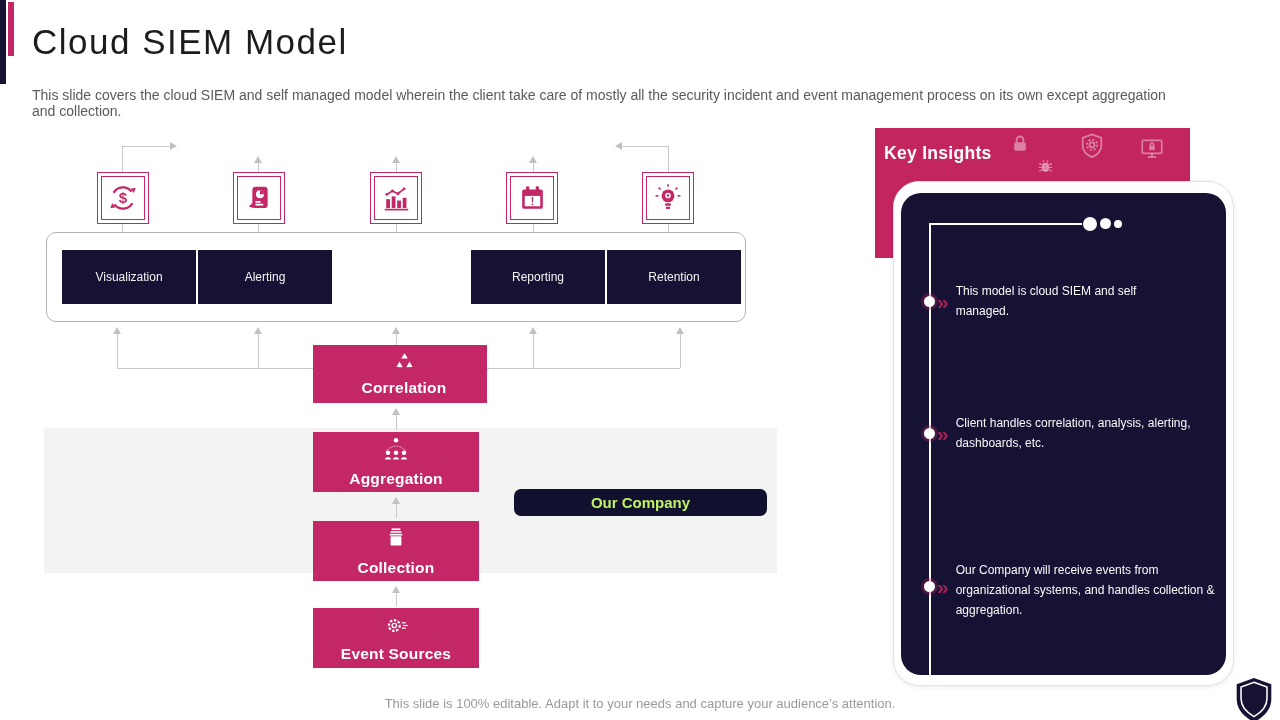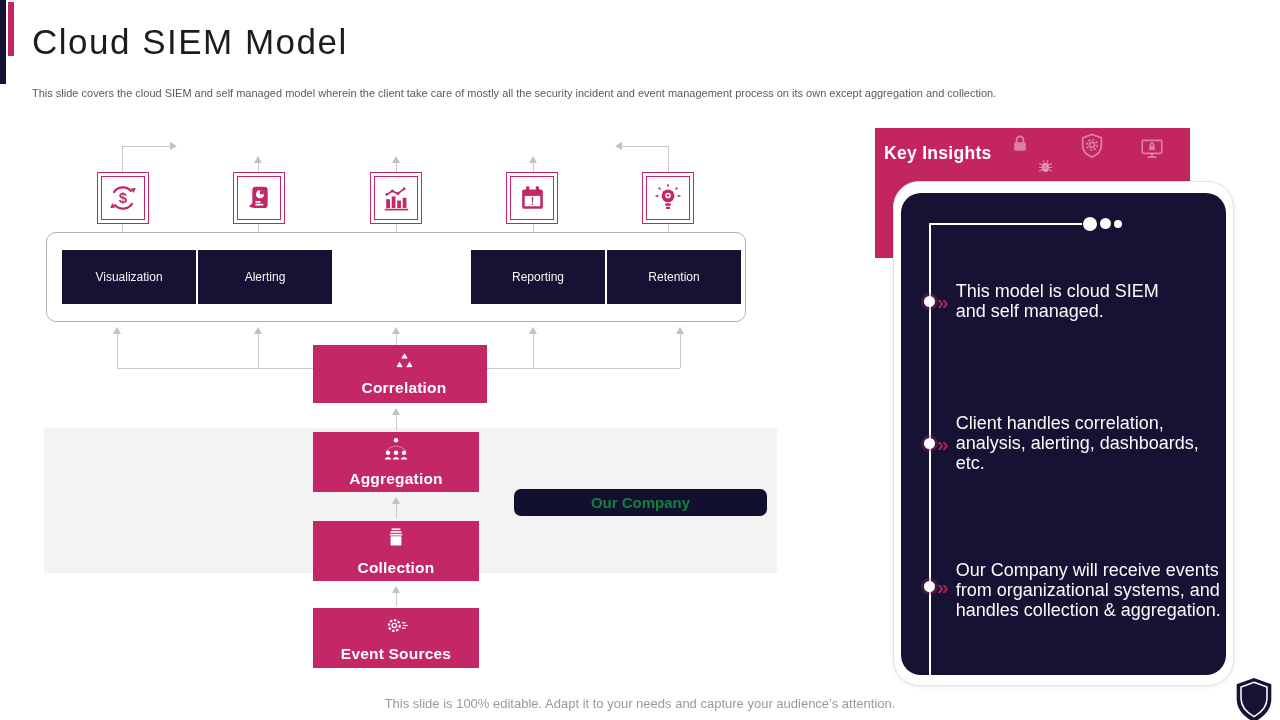--- a/index.html
+++ b/index.html
@@ -2,21 +2,21 @@
 <html><head>
 <meta charset="utf-8">
 <style>
   html,body{margin:0;padding:0;background:#ffffff;}
   .slide{position:relative;width:1280px;height:720px;background:#ffffff;overflow:hidden;
          font-family:"Liberation Sans",sans-serif;color:#222;}
   
   .bar-navy{position:absolute;left:0;top:0;width:6px;height:84px;background:#151233;}
   .bar-pink{position:absolute;left:8px;top:2px;width:6px;height:54px;background:#c32766;}
   .title{position:absolute;left:32px;top:22px;font-size:35px;font-weight:400;letter-spacing:1.5px;color:#1c1c1c;}
-  .subtitle{position:absolute;left:32px;top:87px;width:1160px;font-size:11px;color:#5a5a5a;}
+  .subtitle{position:absolute;left:32px;top:87px;width:1160px;font-size:14px;color:#5a5a5a;}
   
   .diag-heading{position:absolute;left:147px;top:135px;width:500px;text-align:center;
                 font-size:17px;font-weight:bold;color:#262626;letter-spacing:.2px;}
   
   .line{position:absolute;background:#c9c9c9;}
   .arr-up{position:absolute;width:0;height:0;border-left:4px solid transparent;border-right:4px solid transparent;border-bottom:7px solid #c2c2c2;}
   .arr-right{position:absolute;width:0;height:0;border-top:4px solid transparent;border-bottom:4px solid transparent;border-left:7px solid #c2c2c2;}
   .arr-left{position:absolute;width:0;height:0;border-top:4px solid transparent;border-bottom:4px solid transparent;border-right:7px solid #c2c2c2;}
   
   .icon-cell{position:absolute;top:172px;width:52px;height:52px;border:1.5px solid #c32766;background:#fff;box-sizing:border-box;}
@@ -25,36 +25,36 @@
   
   .proc-container{position:absolute;left:46px;top:232px;width:700px;height:90px;border:1px solid #b3b3b3;border-radius:10px;background:#fff;box-sizing:border-box;}
   .proc-box{position:absolute;top:250px;width:134px;height:54px;background:#151233;color:#f5f5f5;
             display:flex;align-items:center;justify-content:center;font-size:12px;}
   
   .flow-box{position:absolute;left:313px;width:166px;background:#c32766;color:#ffffff;
             display:flex;flex-direction:column;align-items:center;justify-content:center;gap:3px;}
   .flow-box .lbl{font-weight:bold;font-size:15.5px;letter-spacing:.2px;}
   .gray-band{position:absolute;left:44px;top:428px;width:733px;height:145px;background:#f3f3f3;}
   .company-box{position:absolute;left:514px;top:489px;width:253px;height:27px;background:#11102e;border-radius:7px;
-               color:#15803d;font-weight:bold;font-size:15px;display:flex;align-items:center;justify-content:center;}
+               color:#bef264;font-weight:bold;font-size:15px;display:flex;align-items:center;justify-content:center;}
   
   .ki-band{position:absolute;left:875px;top:128px;width:315px;height:130px;background:#c3255f;}
   .ki-header{position:absolute;left:884px;top:143px;font-size:17.5px;font-weight:bold;color:#ffffff;letter-spacing:.3px;}
   .ki-deco{position:absolute;color:rgba(255,255,255,.42);}
   .ki-card-white{position:absolute;left:893px;top:181px;width:341px;height:505px;background:#ffffff;border:1px solid #e2e2e2;border-radius:26px;box-sizing:border-box;box-shadow:0 1px 4px rgba(0,0,0,.08);}
   .ki-card-dark{position:absolute;left:901px;top:193px;width:325px;height:482px;background:#151233;border-radius:20px;}
   .ki-topline{position:absolute;left:930px;top:223px;width:152px;height:1.5px;background:#fff;}
   .ki-vline{position:absolute;left:929px;top:223px;width:1.5px;height:452px;background:#fdfdfd;}
   .ki-dot-big{position:absolute;left:1083px;top:217px;width:14px;height:14px;border-radius:50%;background:#fff;}
   .ki-dot-mid{position:absolute;left:1100px;top:218px;width:11px;height:11px;border-radius:50%;background:#fff;}
   .ki-dot-sml{position:absolute;left:1114px;top:220px;width:8px;height:8px;border-radius:50%;background:#fff;}
   .ki-row{position:absolute;left:920px;display:flex;align-items:center;}
   .ki-bullet-dot{flex:none;width:11px;height:11px;margin-left:4px;border-radius:50%;background:#ffffff;box-shadow:0 0 0 3px rgba(195,39,102,.3);}
   .ki-chev{flex:none;margin:0 7px 0 2px;color:#a62154;font-weight:bold;font-size:21px;line-height:1;}
-  .ki-text{font-size:18px;line-height:20px;color:#fafafa;}
+  .ki-text{font-size:12px;line-height:20px;color:#fafafa;}
   
   .footer{position:absolute;left:0;right:0;top:696px;text-align:center;font-size:13px;color:#9a9a9a;}
   .logo{position:absolute;left:1232px;top:676px;}
 </style>
 </head>
 <body>
 
 <div class="slide">
 
   <div class="bar-navy"></div>

